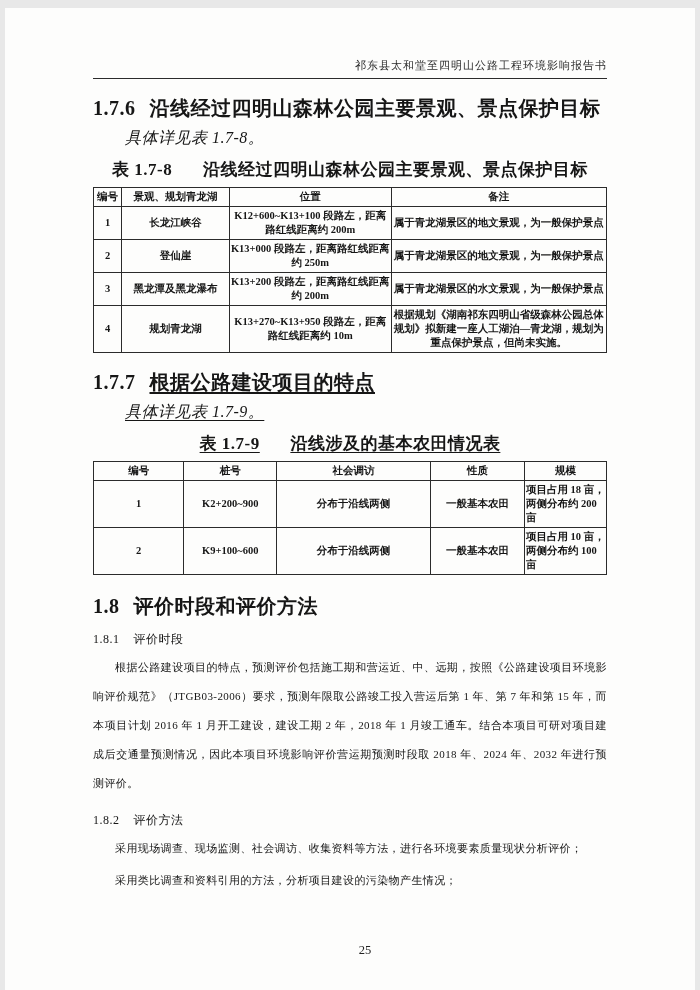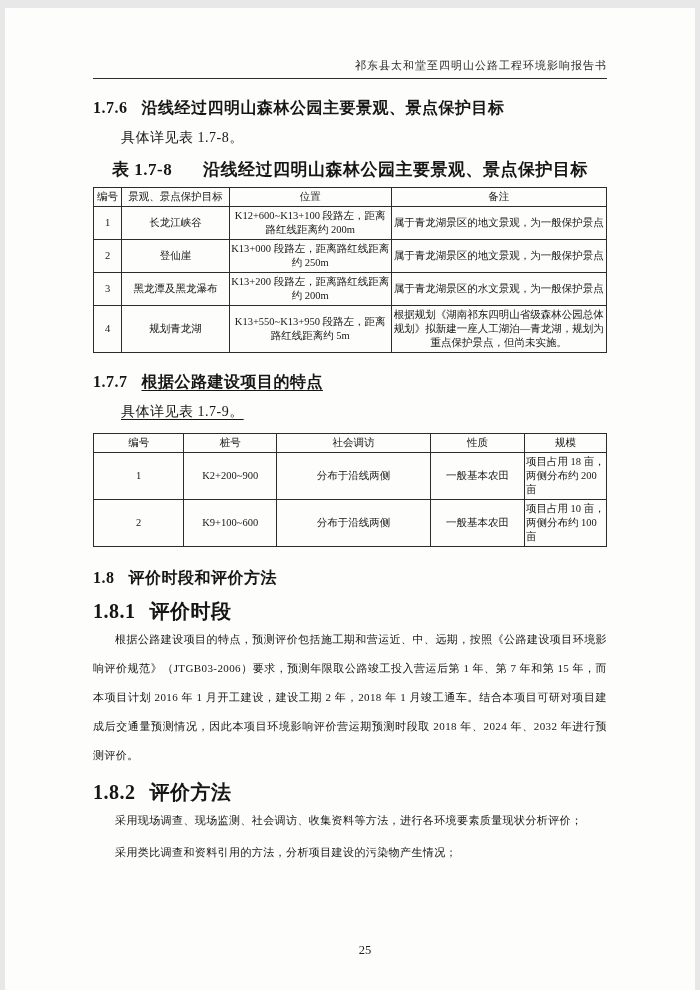--- a/index.html
+++ b/index.html
@@ -8,46 +8,47 @@
     position:relative;box-sizing:border-box;
     padding:50px 88px 0 88px;
     font-family:"Liberation Serif","DejaVu Serif",serif;
     color:#161616;
   }
   .running-head{
     text-align:right;font-size:11px;line-height:14px;letter-spacing:1px;
     padding-bottom:6px;border-bottom:1.5px solid #2b2b2b;color:#2b2b2b;
   }
   .sec-heading{
-    font-size:16px;font-weight:bold;line-height:22px;margin:18px 0 0 0;
+    font-size:20px;font-weight:bold;line-height:22px;margin:18px 0 0 0;
     letter-spacing:0.5px;
   }
   .sec-heading .num{font-weight:bold;margin-right:14px;}
   .sub-heading{
-    font-size:20px;font-weight:bold;line-height:22px;margin:11px 0 0 0;
+    font-size:12px;font-weight:normal;line-height:22px;margin:11px 0 0 0;
     letter-spacing:0.5px;
   }
   .sub-heading .num{margin-right:14px;}
   .intro{
-    font-size:14px;line-height:29px;margin:4px 0 0 0;text-indent:2em;
+    font-size:16px;line-height:29px;margin:4px 0 0 0;text-indent:2em;
     letter-spacing:0.5px;
+    font-style:italic;
   }
   .u{text-decoration:underline;text-underline-offset:3px;}
   .table-title{
     text-align:center;font-weight:bold;font-size:17px;line-height:21px;
     margin:7px 0 0 0;letter-spacing:0.5px;
   }
   .table-title .tlabel{margin-right:1.8em;}
   table{
     width:100%;border-collapse:collapse;margin-top:7px;
     font-size:10.5px;table-layout:fixed;
   }
   th,td{
     border:1px solid #2b2b2b;text-align:center;vertical-align:middle;
-    padding:2px 1px;line-height:14px;font-weight:normal;word-break:break-word;
+    padding:2px 1px;line-height:14px;font-weight:bold;word-break:break-word;
   }
   table{border:1.5px solid #2b2b2b;}
   .t178 col.c1{width:5.5%;}  .t178 col.c2{width:21%;}
   .t178 col.c3{width:31.5%;}.t178 col.c4{width:42%;}
   .t179 col.c1{width:17.6%;}.t179 col.c2{width:18.1%;}
   .t179 col.c3{width:30%;}  .t179 col.c4{width:18.3%;}
   .t179 col.c5{width:16%;}
   .t179 td.scale{text-align:left;}
   .para{
     font-size:11px;line-height:29px;text-align:justify;text-indent:2em;
@@ -73,21 +74,21 @@
   <table class="t178">
     <colgroup>
         <col class="c1">
         <col class="c2">
         <col class="c3">
         <col class="c4">
       </colgroup>
     <thead>
       <tr>
         <th>编号</th>
-        <th>景观、景点保护目标</th>
+        <th>景观、规划青龙湖</th>
         <th>位置</th>
         <th>备注</th>
       </tr>
     </thead>
     <tbody>
       <tr>
         <td>1</td>
         <td>长龙江峡谷</td>
         <td>K12+600~K13+100 段路左，距离路红线距离约 200m</td>
         <td>属于青龙湖景区的地文景观，为一般保护景点</td>
@@ -100,29 +101,30 @@
       </tr>
       <tr>
         <td>3</td>
         <td>黑龙潭及黑龙瀑布</td>
         <td>K13+200 段路左，距离路红线距离约 200m</td>
         <td>属于青龙湖景区的水文景观，为一般保护景点</td>
       </tr>
       <tr>
         <td>4</td>
         <td>规划青龙湖</td>
-        <td>K13+550~K13+950 段路左，距离路红线距离约 5m</td>
+        <td>K13+270~K13+950 段路左，距离路红线距离约 10m</td>
         <td>根据规划《湖南祁东四明山省级森林公园总体规划》拟新建一座人工湖泊—青龙湖，规划为重点保护景点，但尚未实施。</td>
       </tr>
     </tbody>
   </table>
 
   <h3 class="sec-heading"><span class="num">1.7.7</span><span class="u">根据公路建设项目的特点</span></h3>
   <p class="intro"><span class="u">具体详见表 1.7-9。</span></p>
 
+  <div class="table-title"><span class="u"><span class="tlabel">表 1.7-9</span><span>沿线涉及的基本农田情况表</span></span></div>
 
   <table class="t179">
     <colgroup>
         <col class="c1">
         <col class="c2">
         <col class="c3">
         <col class="c4">
         <col class="c5">
       </colgroup>
     <thead>

